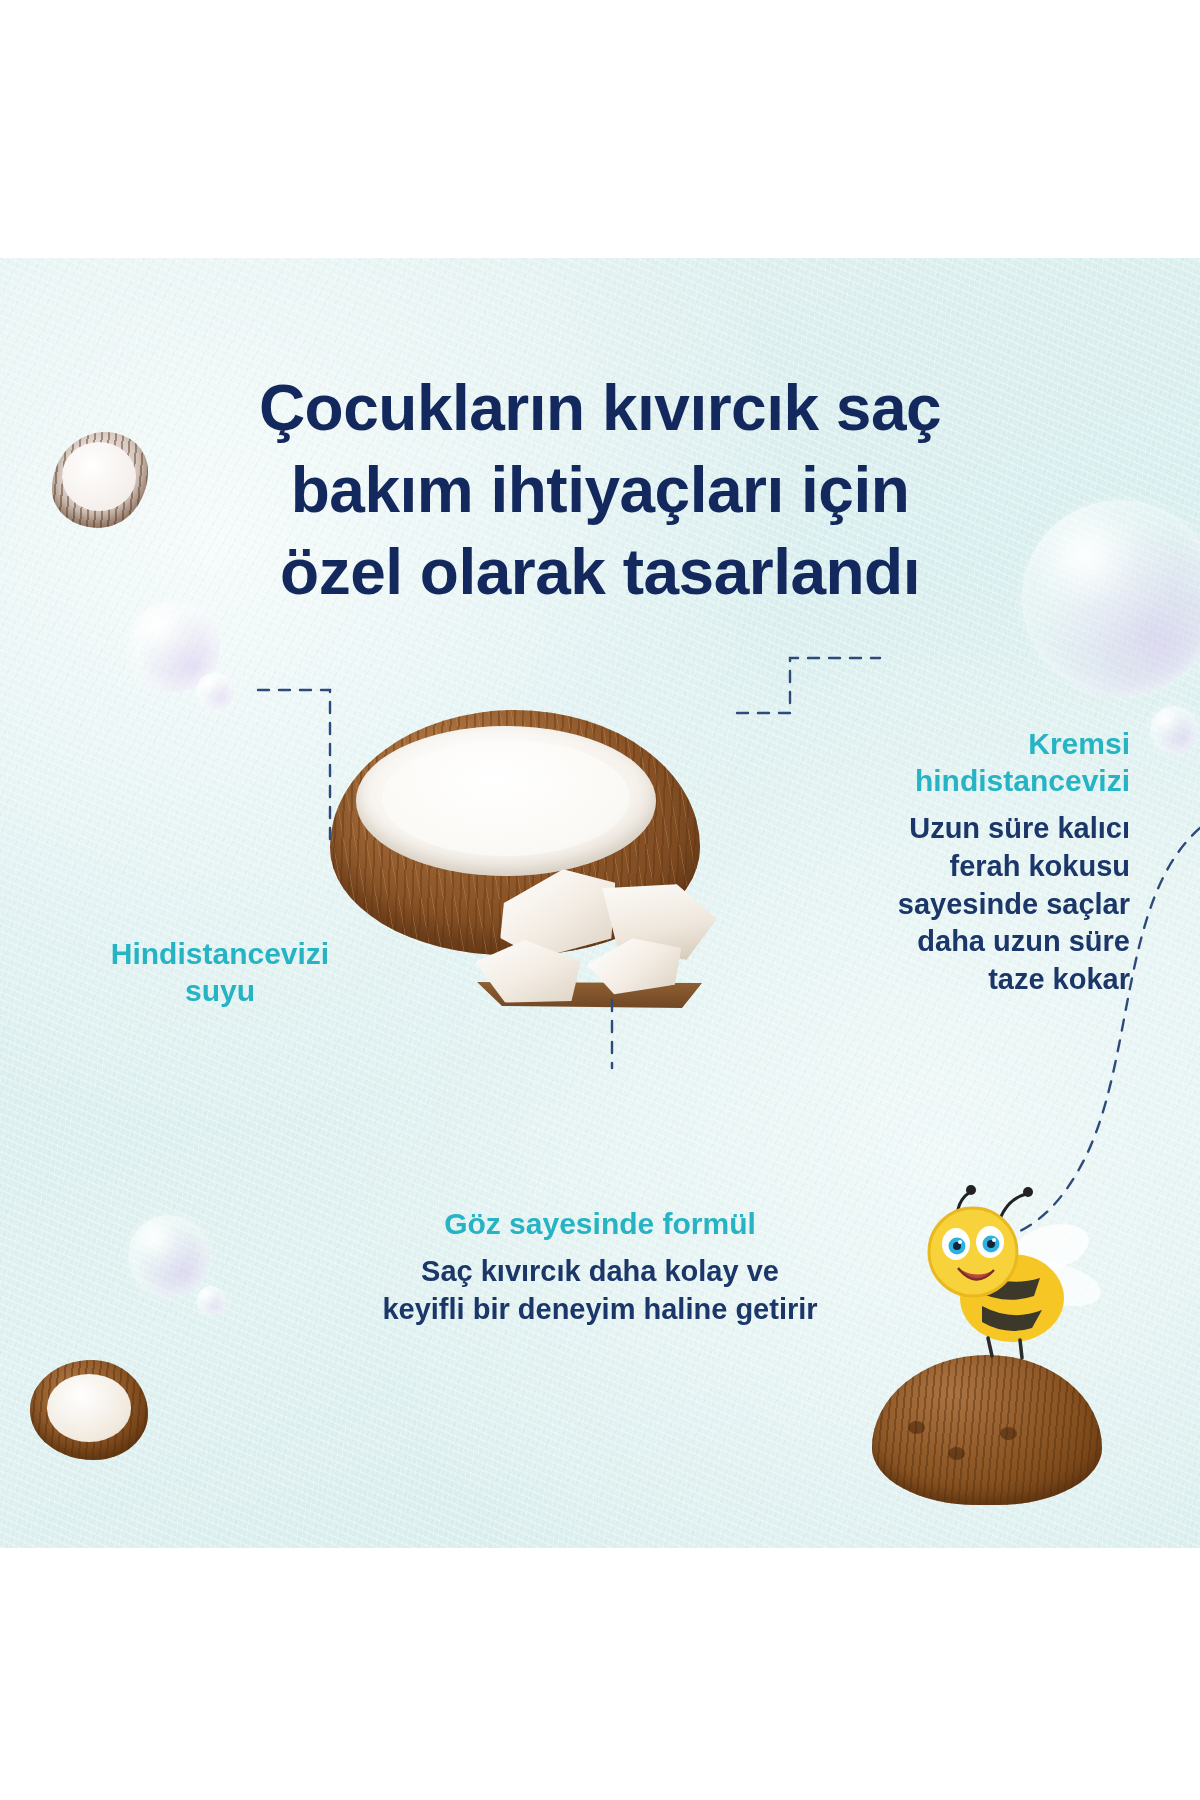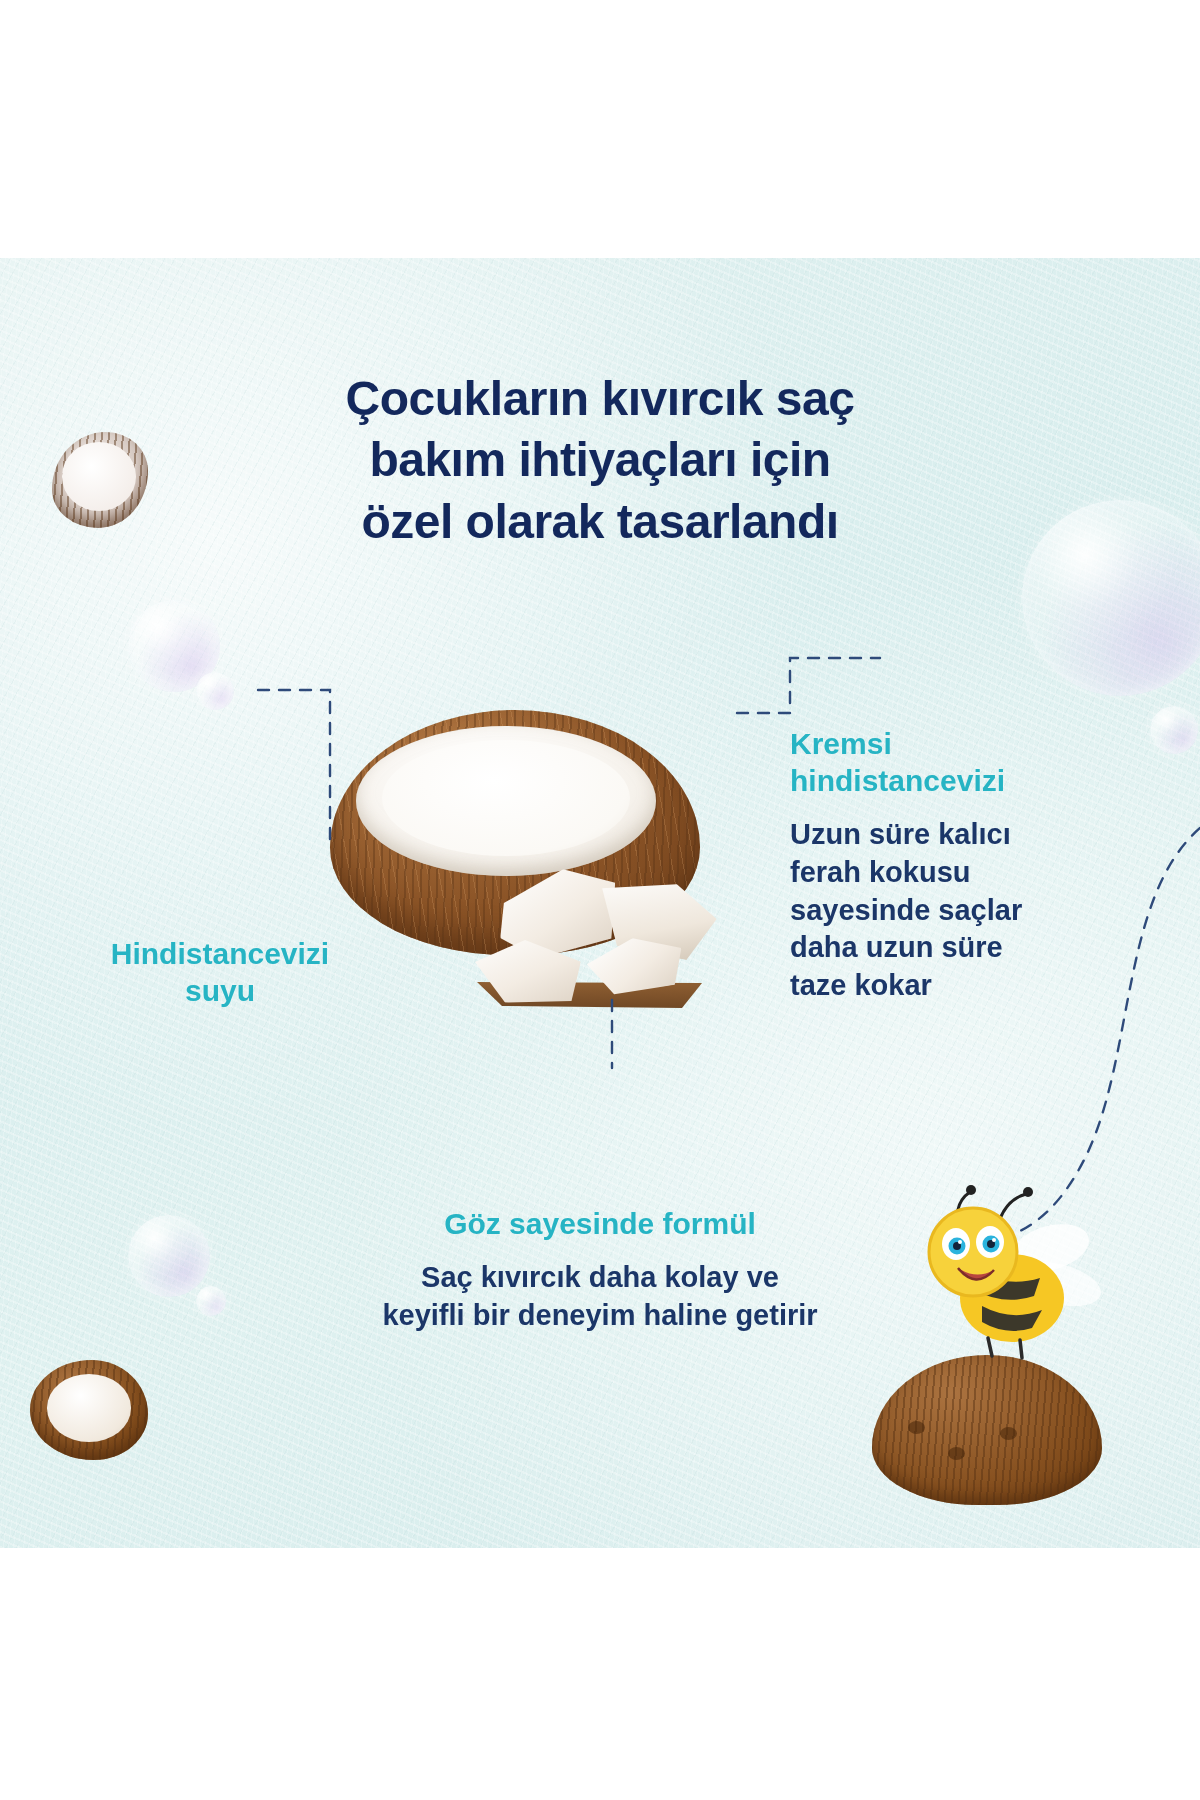--- a/index.html
+++ b/index.html
@@ -50,54 +50,54 @@
   }
 
   
   .headline {
     position: absolute;
     left: 90px;
     top: 368px;
     width: 1020px;
     text-align: center;
     color: #13285c;
-    font-size: 48px;
+    font-size: 64px;
     line-height: 1.28;
     font-weight: 800;
     letter-spacing: -0.5px;
     z-index: 9;
   }
 
   
   .callout { position: absolute; z-index: 8; }
   .callout .c-title {
     color: #26b4c4;
     font-weight: 800;
     font-size: 30px;
     line-height: 1.24;
   }
   .callout .c-body {
     color: #1b3668;
     font-weight: 600;
     font-size: 29px;
     line-height: 1.30;
-    margin-top: 17px;
+    margin-top: 11px;
   }
 
   #callout-coconut-water {
     left: 55px;
     top: 935px;
     width: 330px;
     text-align: center;
   }
   #callout-creamy-coconut {
     left: 790px;
     top: 725px;
     width: 340px;
-    text-align: left;
+    text-align: right;
   }
   #callout-no-tears {
     left: 280px;
     top: 1205px;
     width: 640px;
     text-align: center;
   }
 
   
   .connector { position: absolute; z-index: 7; pointer-events: none; }

